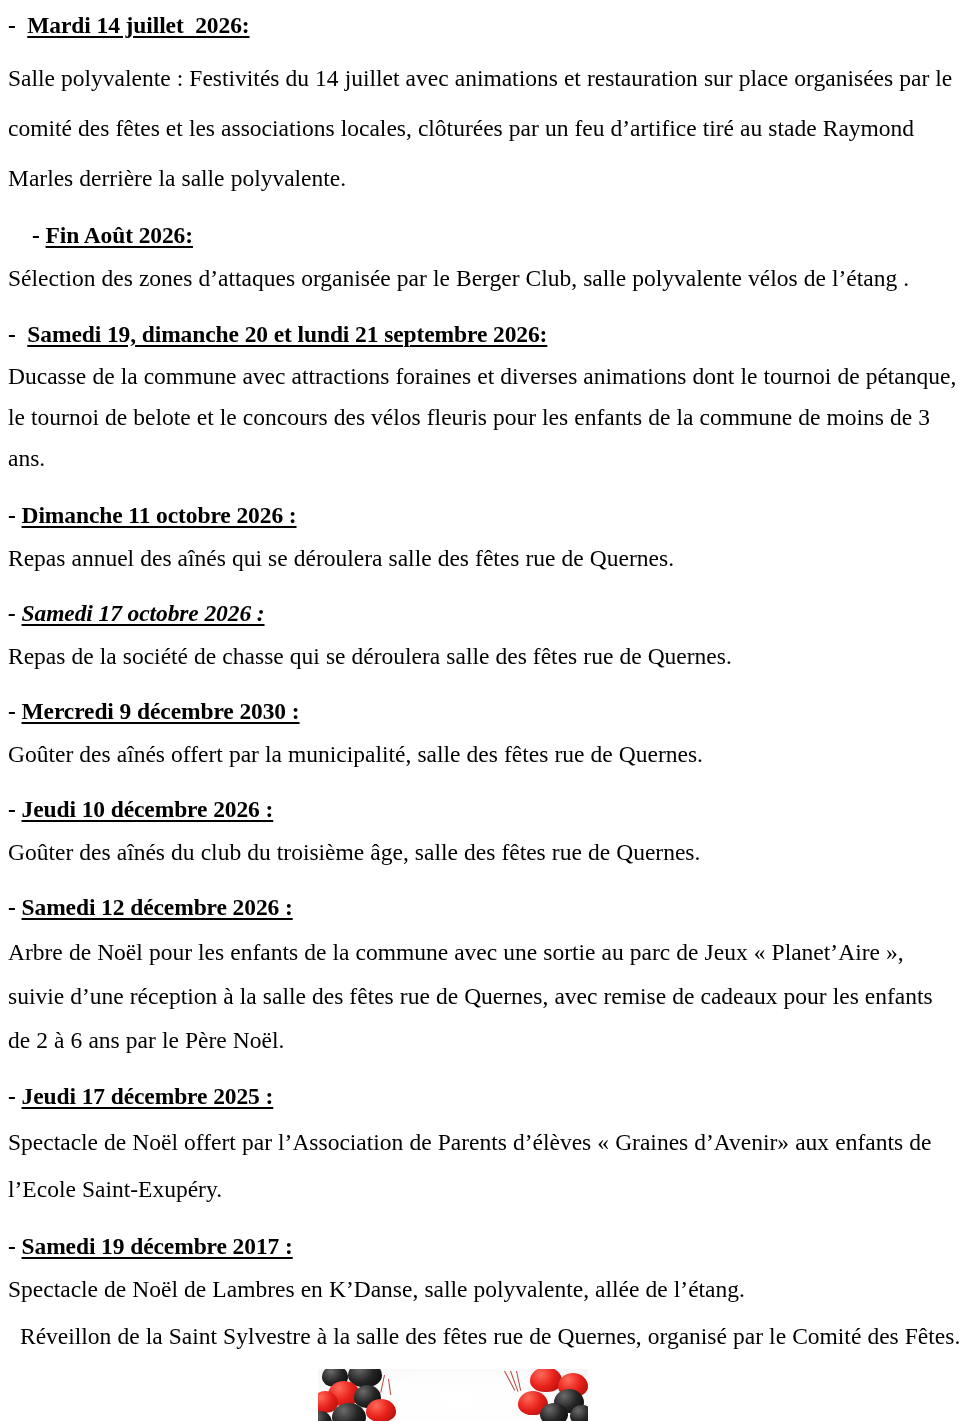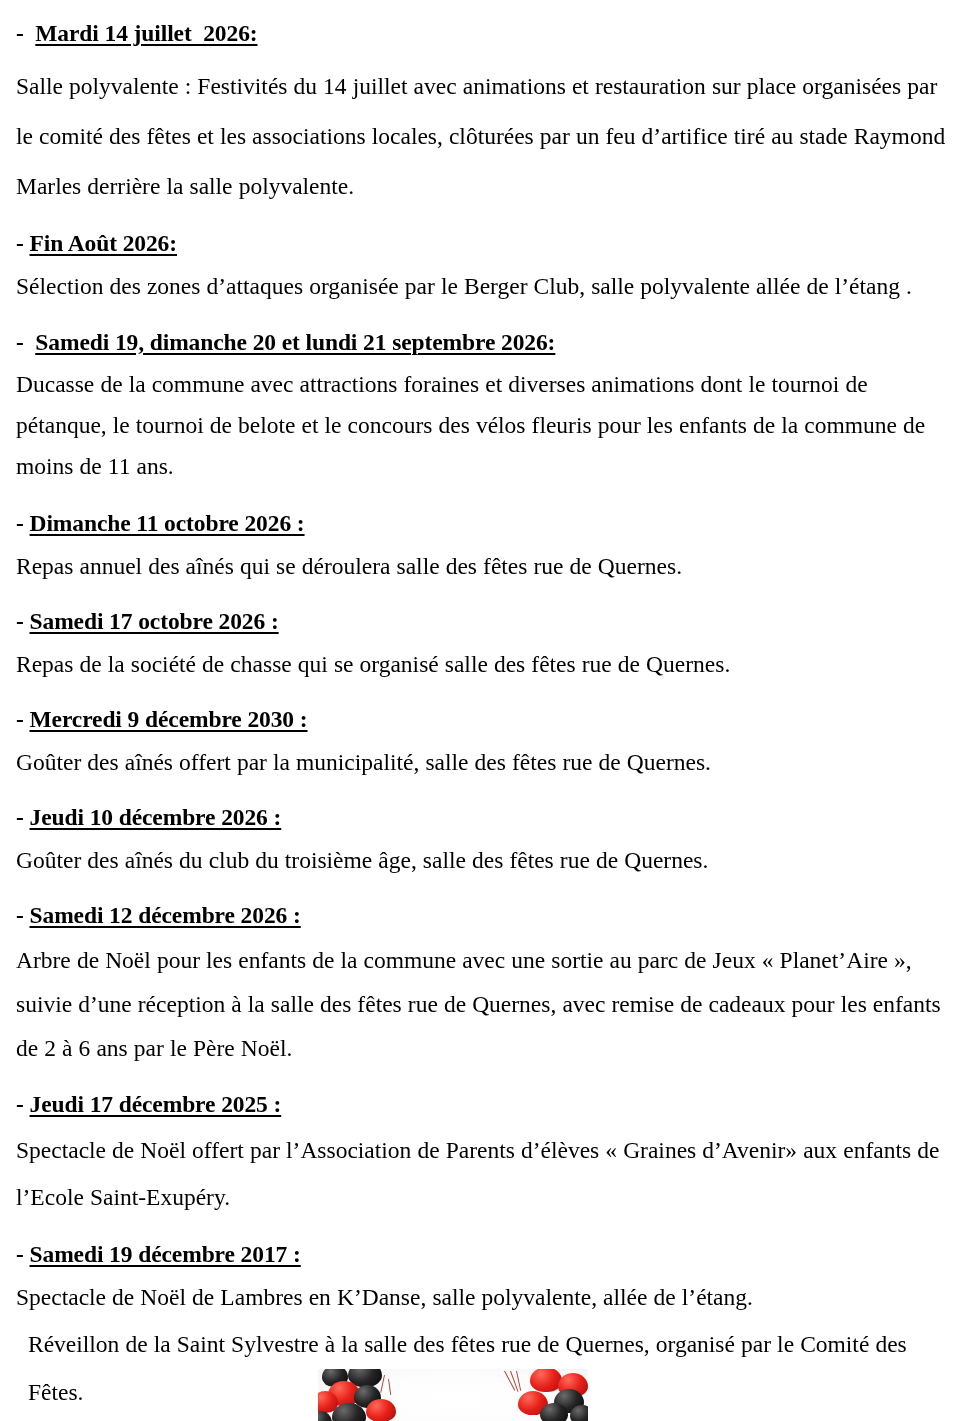--- a/index.html
+++ b/index.html
@@ -13,21 +13,21 @@
     position: relative;
     overflow: hidden;
     font-family: "Liberation Serif", "DejaVu Serif", serif;
     color: #000000;
   }
 
   .page {
     position: relative;
     width: 976px;
     height: 1180px;
-    padding: 8px;
+    padding: 0;
     box-sizing: border-box;
   }
 
   .content {
     padding: 4px 10px 0 8px;
   }
 
   .event-block {
     margin: 0;
     padding: 0;
@@ -58,30 +58,30 @@
     padding: 0;
     text-align: left;
     max-width: 952px;
     word-spacing: 0.2px;
   }
 
   
   .b0 .event-heading { line-height: 42px; }
   .b0 .event-body { line-height: 50px; padding-top: 7px; }
 
-  .b1 .event-heading { line-height: 40px; padding-top: 12px; }
+  .b1 .event-heading { line-height: 40px; padding-top: 12px; margin-left: 24px; }
   .b1 .event-body { line-height: 38.5px; padding-top: 4px; }
 
   .b2 .event-heading { line-height: 40px; padding-top: 16px; }
   .b2 .event-body { line-height: 41px; padding-top: 2px; }
 
   .b3 .event-heading { line-height: 40px; padding-top: 16px; }
   .b3 .event-body { line-height: 40px; padding-top: 3px; }
 
-  .b4 .event-heading { line-height: 40px; padding-top: 15px; }
+  .b4 .event-heading { line-height: 40px; padding-top: 15px; font-style: italic; }
   .b4 .event-body { line-height: 40px; padding-top: 3px; }
 
   .b5 .event-heading { line-height: 40px; padding-top: 15px; }
   .b5 .event-body { line-height: 40px; padding-top: 3px; }
 
   .b6 .event-heading { line-height: 40px; padding-top: 15px; }
   .b6 .event-body { line-height: 40px; padding-top: 3px; }
 
   .b7 .event-heading { line-height: 40px; padding-top: 15px; }
   .b7 .event-body { line-height: 44px; padding-top: 3px; }
@@ -135,36 +135,36 @@
 
   <div class="content">
 
     <div class="event-block b0">
       <div class="event-heading"><span class="dash">-  </span><span class="htext">Mardi 14 juillet  2026:</span></div>
       <div class="event-body">Salle polyvalente : Festivités du 14 juillet  avec animations et  restauration sur place organisées par le comité des fêtes et les associations locales, clôturées par un feu d’artifice tiré au stade Raymond Marles derrière la salle polyvalente.</div>
     </div>
 
     <div class="event-block b1">
       <div class="event-heading"><span class="dash">- </span><span class="htext">Fin Août 2026:</span></div>
-      <div class="event-body">Sélection des zones d’attaques organisée par le Berger Club, salle polyvalente allée de l’étang .</div>
+      <div class="event-body">Sélection des zones d’attaques organisée par le Berger Club, salle polyvalente vélos de l’étang .</div>
     </div>
 
     <div class="event-block b2">
       <div class="event-heading"><span class="dash">-  </span><span class="htext">Samedi 19, dimanche 20 et lundi 21 septembre 2026:</span></div>
-      <div class="event-body">Ducasse de la commune avec attractions foraines et diverses animations dont le tournoi de pétanque, le tournoi de belote et le concours des vélos fleuris pour les enfants de la commune de moins de 11 ans.</div>
+      <div class="event-body">Ducasse de la commune avec attractions foraines et diverses animations dont le tournoi de pétanque, le tournoi de belote et le concours des vélos fleuris pour les enfants de la commune de moins de 3 ans.</div>
     </div>
 
     <div class="event-block b3">
       <div class="event-heading"><span class="dash">- </span><span class="htext">Dimanche 11 octobre 2026 :</span></div>
       <div class="event-body">Repas annuel des aînés qui se déroulera  salle des fêtes rue de Quernes.</div>
     </div>
 
     <div class="event-block b4">
       <div class="event-heading"><span class="dash">- </span><span class="htext">Samedi 17 octobre 2026 :</span></div>
-      <div class="event-body">Repas de la société de chasse qui se organisé salle des  fêtes rue de Quernes.</div>
+      <div class="event-body">Repas de la société de chasse qui se déroulera salle des  fêtes rue de Quernes.</div>
     </div>
 
     <div class="event-block b5">
       <div class="event-heading"><span class="dash">- </span><span class="htext">Mercredi 9 décembre 2030 :</span></div>
       <div class="event-body">Goûter des aînés offert par la municipalité, salle des fêtes rue de Quernes.</div>
     </div>
 
     <div class="event-block b6">
       <div class="event-heading"><span class="dash">- </span><span class="htext">Jeudi 10 décembre 2026 :</span></div>
       <div class="event-body">Goûter des aînés du club du troisième âge, salle des fêtes rue de Quernes.</div>

